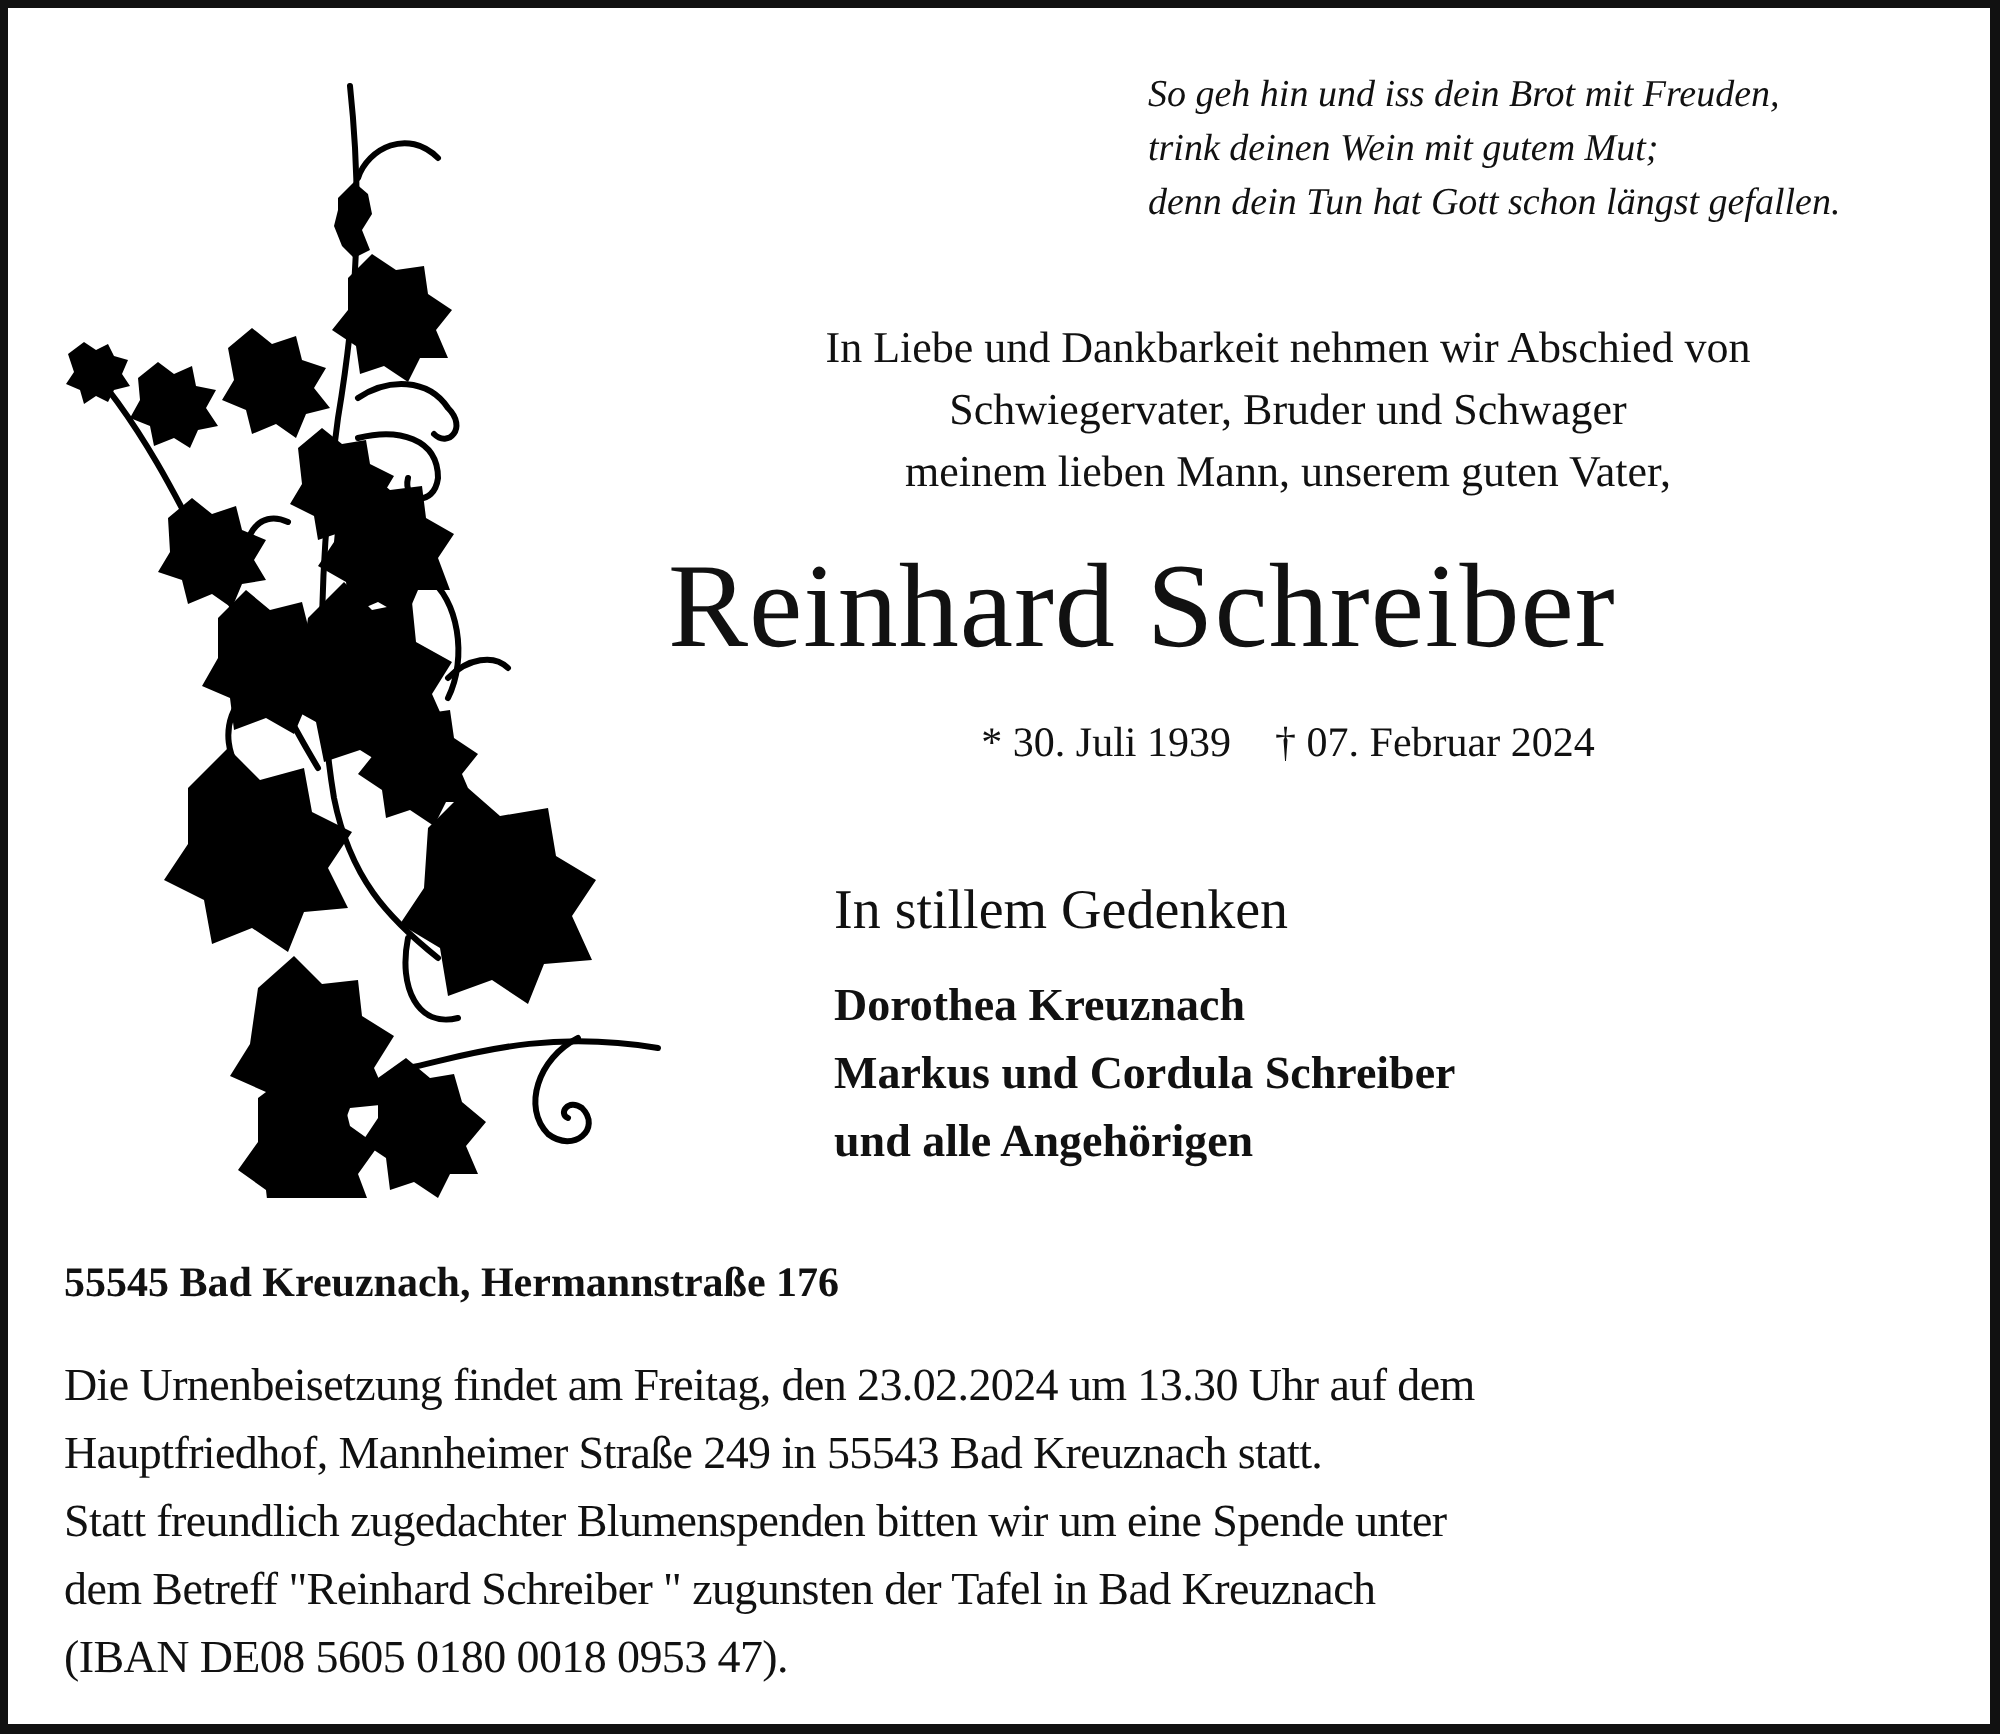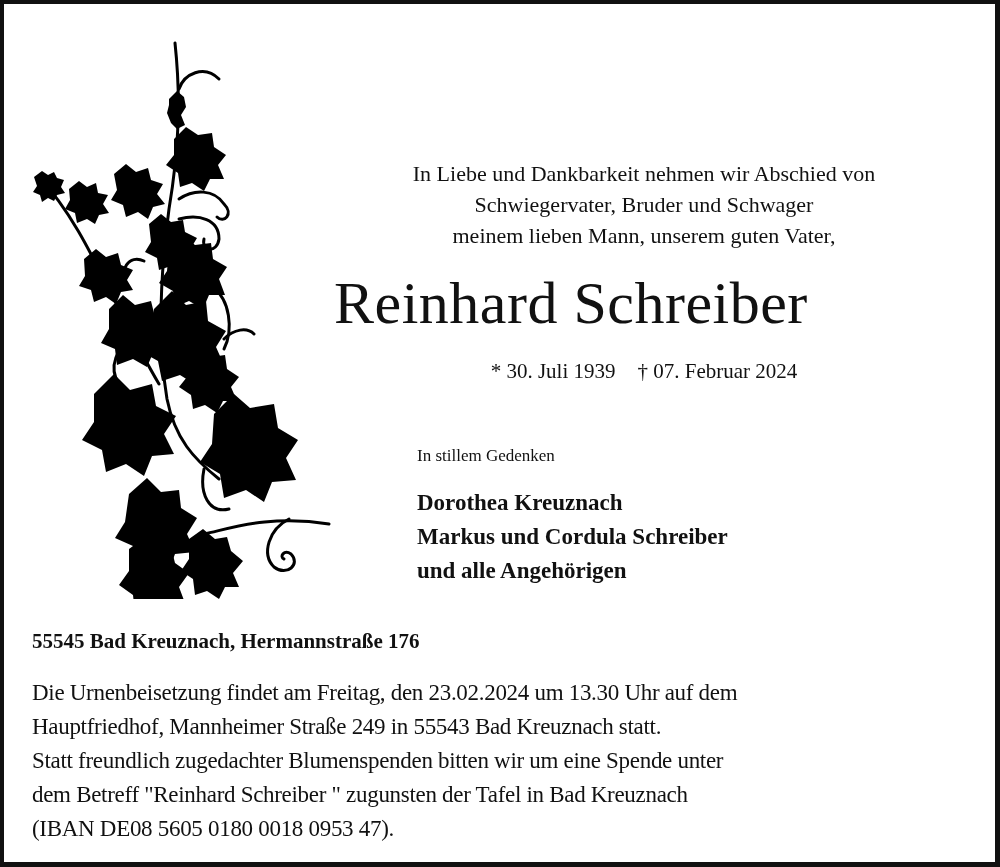--- a/index.html
+++ b/index.html
@@ -22,21 +22,21 @@
   .name {
     position:absolute; left:330px; top:264px; width:620px; text-align:left;
     font-size:60px; font-weight:normal; line-height:70px; letter-spacing:0.5px;
   }
   .dates {
     position:absolute; left:330px; top:352px; width:620px; text-align:center;
     font-size:21px; font-weight:normal; line-height:30px;
   }
   .dates .gap { display:inline-block; width:22px; }
   .mourn-label {
-    position:absolute; left:413px; top:437px; font-size:17px; line-height:30px;
+    position:absolute; left:413px; top:437px; font-size:28px; line-height:30px;
   }
   .mourners {
     position:absolute; left:413px; top:482px; font-size:23px; font-weight:bold; line-height:34px;
   }
   .address {
     position:absolute; left:28px; top:622px; font-size:21px; font-weight:bold; line-height:30px;
   }
   .body-text {
     position:absolute; left:28px; top:672px; width:950px;
     font-size:23px; line-height:34px; letter-spacing:-0.3px;
@@ -82,20 +82,25 @@
       <path d="M125 270 l18-18 14 14 20-4 2 20 18 10-10 16 8 18-20 2-8 18-16-10-18 6-4-20-18-10 10-16z"></path>
       <path d="M160 320 l12-12 10 10 14-2 2 14 12 8-8 10 6 14-14 0-6 12-12-8-12 4-2-14-12-8 8-10z"></path>
       <path d="M65 355 l20-20 16 16 22-6 4 22 20 10-12 18 10 20-22 2-8 20-18-12-20 8-4-22-20-10 12-18z"></path>
       <path d="M185 375 l20-20 16 14 24-4 4 24 20 12-12 18 10 22-24 2-8 20-18-12-22 8-4-24-20-12 12-18z"></path>
       <path d="M100 455 l18-16 14 14 18-2 2 18 16 10-10 16 8 18-20 2-6 16-16-10-18 6-2-20-18-8 10-16z"></path>
       <path d="M100 510 l16-12 12 12 14-2 4 16 14 10-10 14 6 16-16 0-6 14-14-10-14 6-2-18-14-10 10-14z"></path>
       <path d="M160 500 l14-10 12 10 12-2 4 14 12 10-10 12 6 14-14 0-6 12-12-8-12 4-2-16-12-8 8-12z"></path>
     </g>
   </svg>
 
+  <div class="poem serif">
+    <div>So geh hin und iss dein Brot mit Freuden,</div>
+    <div>trink deinen Wein mit gutem Mut;</div>
+    <div>denn dein Tun hat Gott schon längst gefallen.</div>
+  </div>
 
   <div class="intro serif">
     <div>In Liebe und Dankbarkeit nehmen wir Abschied von</div>
     <div>Schwiegervater, Bruder und Schwager</div>
     <div>meinem lieben Mann, unserem guten Vater,</div>
   </div>
 
   <div class="name serif">Reinhard Schreiber</div>
 
   <div class="dates serif">

